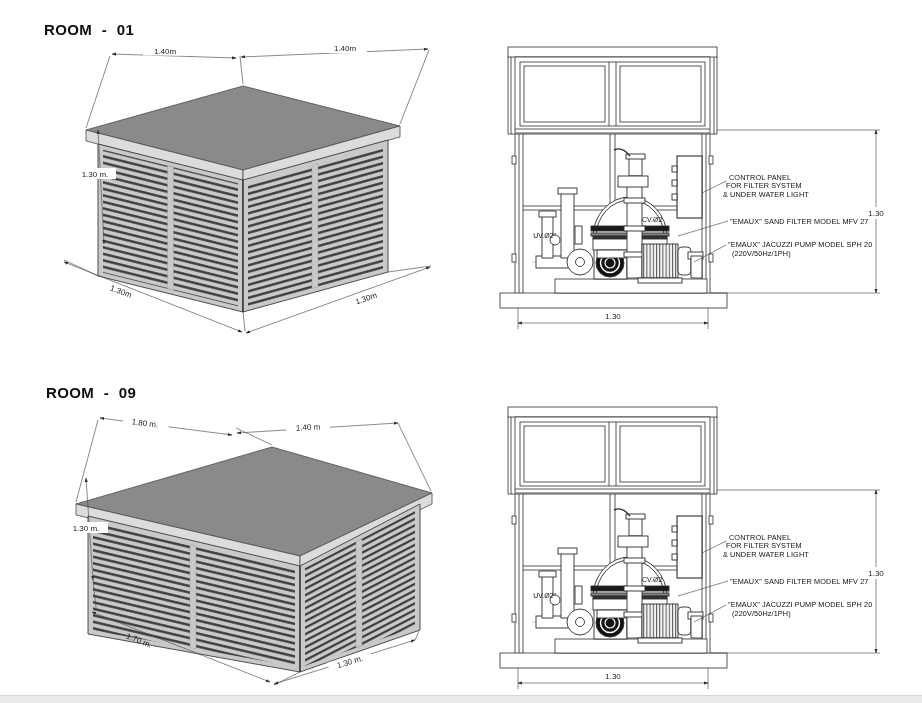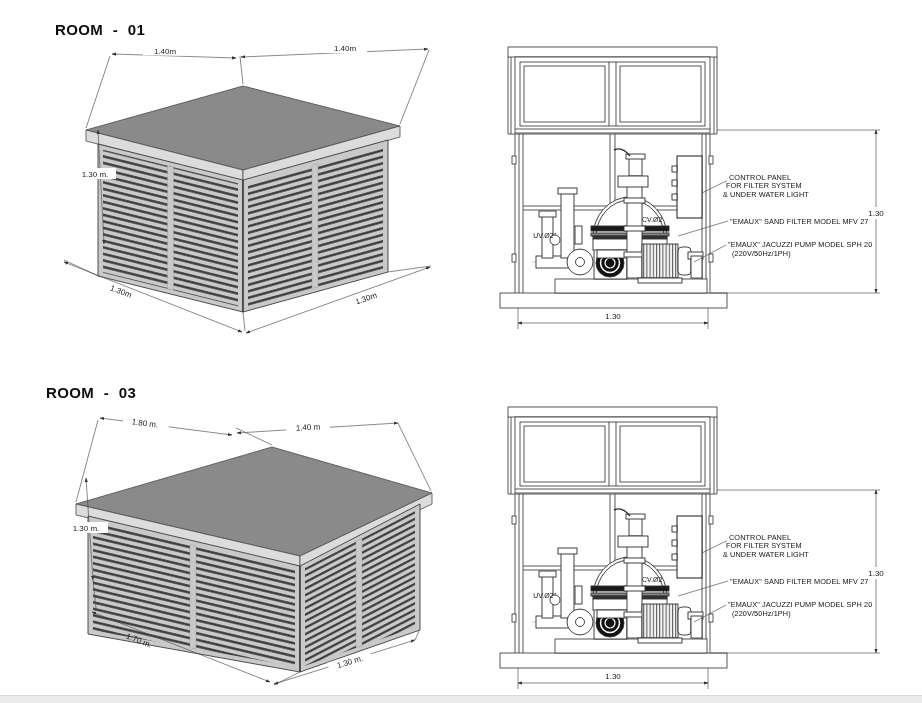--- a/index.html
+++ b/index.html
@@ -17,21 +17,21 @@
   .eq{stroke:#2e2e2e;stroke-width:.9;fill:#fff;}
   .cl{stroke:#888;stroke-width:.5;fill:none;stroke-dasharray:6 2 1 2;}
   .bottombar{position:absolute;left:0;top:695px;width:922px;height:8px;
              background:#ebebeb;border-top:1px solid #d8d8d8;}
 </style>
 </head>
 <body>
 
 <div class="canvas">
 
-  <div class="title" style="left:55px;top:21px">ROOM - 01</div>
+  <div class="title" style="left:44px;top:21px">ROOM - 01</div>
 
   <svg style="left:40px;top:40px" width="430" height="315" viewBox="0 0 430 315">
     <defs>
       <marker id="a1" viewBox="0 0 10 10" refX="9" refY="5" markerWidth="7" markerHeight="7" orient="auto-start-reverse">
           <path d="M0,1.5 L10,5 L0,8.5 z" fill="#333"></path>
         </marker>
       <pattern id="lvL1" width="12" height="6.5" patternUnits="userSpaceOnUse" patternTransform="skewY(13.9)">
         <rect width="12" height="6.5" fill="#c9c9c9"></rect>
           <rect y="2" width="12" height="2.4" fill="#383838"></rect>
       </pattern>
@@ -173,21 +173,21 @@
       <line class="dl" x1="396" y1="100" x2="396" y2="263" marker-start="url(#a2)" marker-end="url(#a2)"></line>
       <rect x="386" y="177" width="21" height="12" fill="#fff"></rect>
       <text class="dim" x="396" y="186" text-anchor="middle" font-size="8.5">1.30</text>
 
       <path class="dl" d="M38,278 V299 M228,278 V299"></path>
       <line class="dl" x1="38" y1="293" x2="228" y2="293" marker-start="url(#a2)" marker-end="url(#a2)"></line>
       <text class="dim" x="133" y="289" text-anchor="middle" font-size="8.5">1.30</text>
     </g>
   </svg>
 
-  <div class="title" style="left:46px;top:384px">ROOM - 03</div>
+  <div class="title" style="left:46px;top:384px">ROOM - 09</div>
 
   <svg style="left:40px;top:398px" width="430" height="302" viewBox="0 0 430 302">
     <defs>
       <marker id="a3" viewBox="0 0 10 10" refX="9" refY="5" markerWidth="7" markerHeight="7" orient="auto-start-reverse">
           <path d="M0,1.5 L10,5 L0,8.5 z" fill="#333"></path>
         </marker>
       <pattern id="lvL2" width="12" height="6.5" patternUnits="userSpaceOnUse" patternTransform="skewY(13.3)">
         <rect width="12" height="6.5" fill="#c9c9c9"></rect>
           <rect y="2" width="12" height="2.4" fill="#383838"></rect>
       </pattern>

